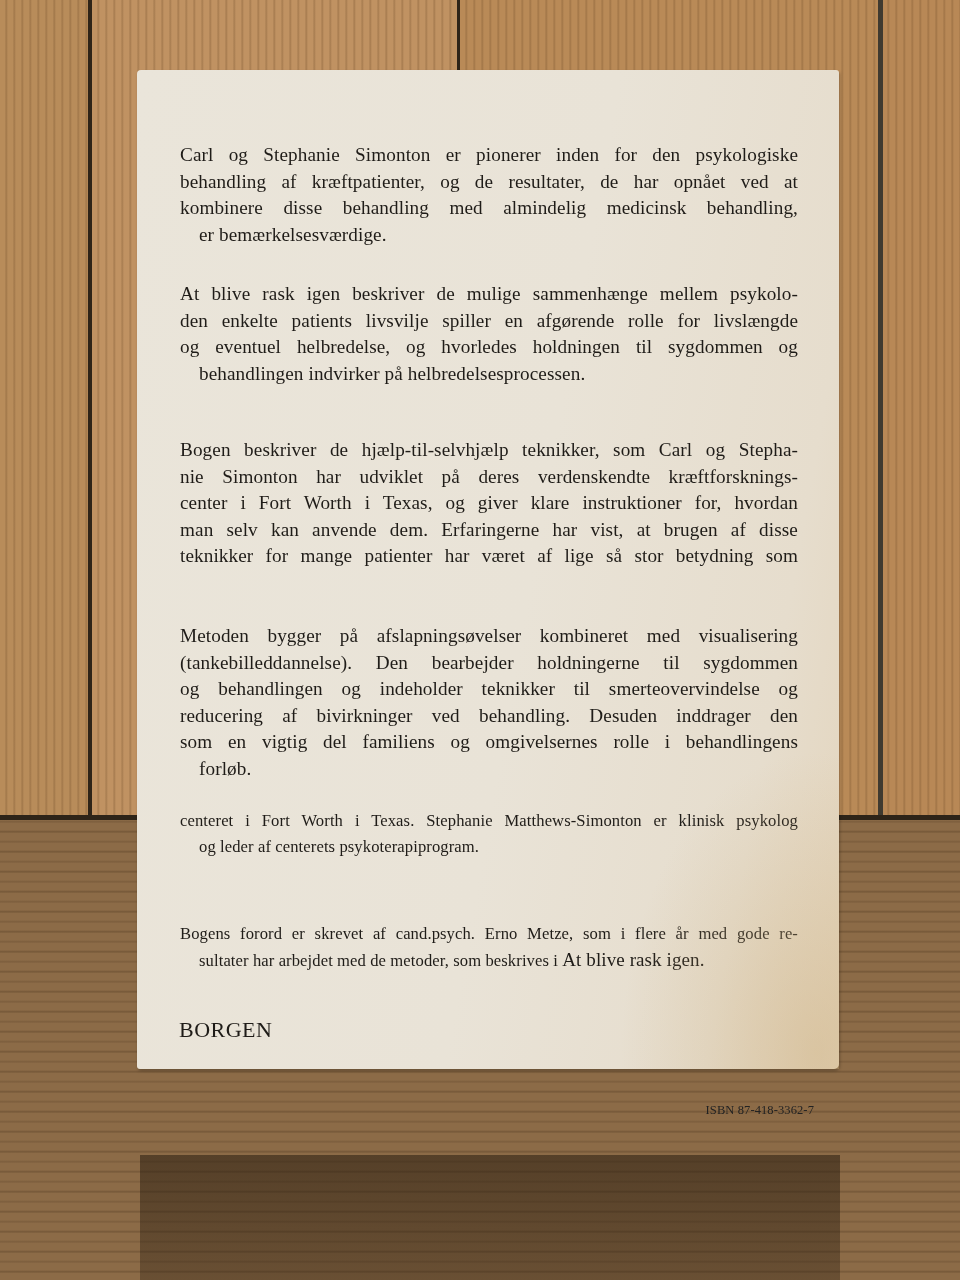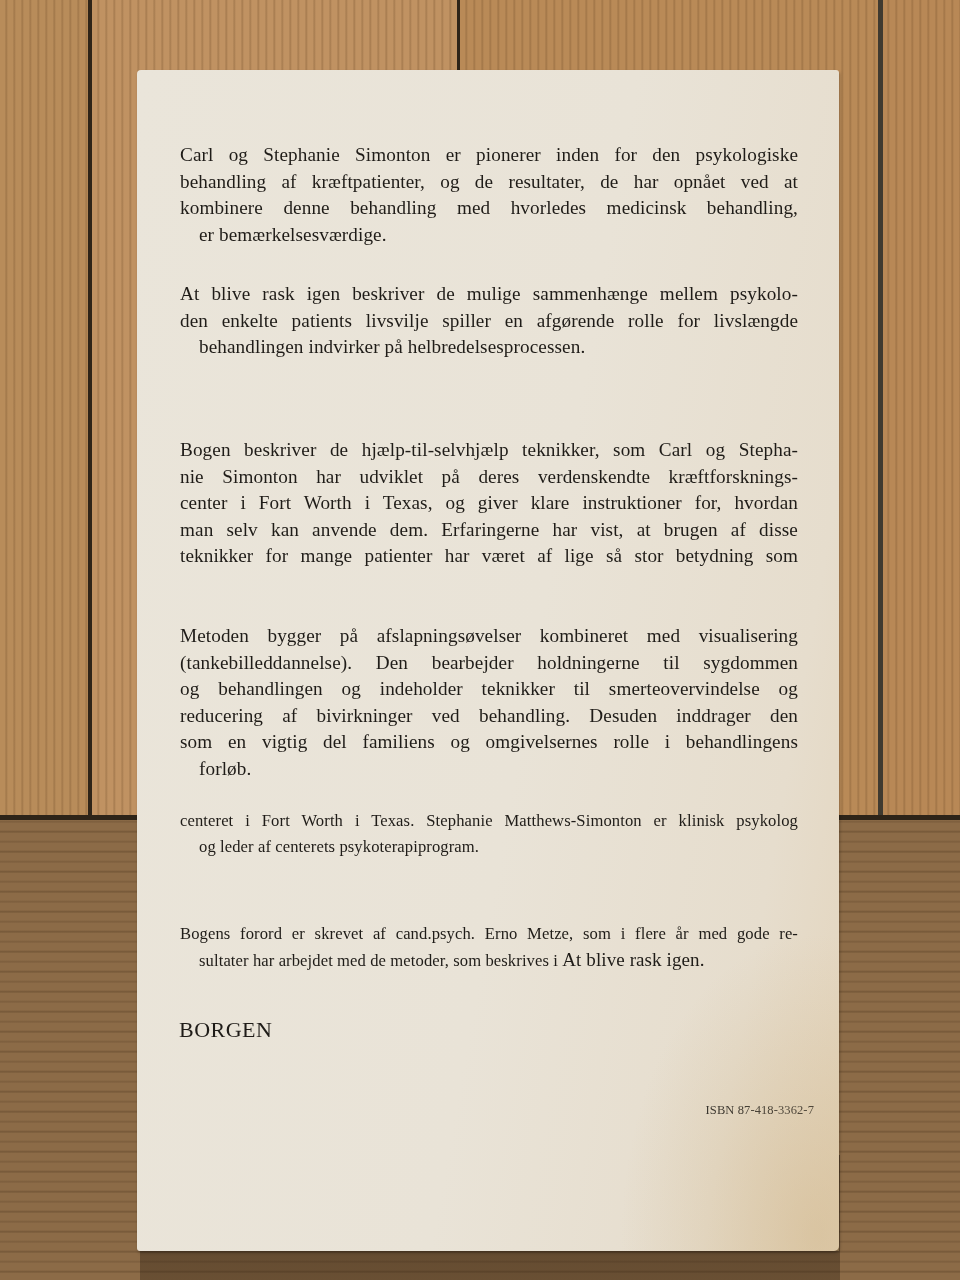--- a/index.html
+++ b/index.html
@@ -60,21 +60,21 @@
       position: absolute;
       left: 140px; top: 1155px; width: 700px; height: 125px;
       background: linear-gradient(180deg, rgba(40,28,15,0.55), rgba(40,28,15,0.35));
     }
     
     .book {
       position: absolute;
       left: 137px;
       top: 70px;
       width: 702px;
-      height: 1181px;
+      height: 999px;
       background: linear-gradient(100deg, #eae5da 0%, #e9e3d7 55%, #e6ddcd 85%, #e3d4bc 100%);
       border-radius: 4px 3px 5px 3px;
       box-shadow: 1px 2px 3px rgba(0,0,0,0.25);
     }
     .book::after {
       content: "";
       position: absolute;
       right: 0; bottom: 0;
       width: 220px; height: 320px;
       background: radial-gradient(ellipse at 90% 95%, rgba(205,175,125,0.45), rgba(205,175,125,0) 70%);
@@ -143,27 +143,28 @@
   <div class="seam s3"></div>
   <div class="seam h"></div>
   <div class="shadow"></div>
 </div>
 
 <div class="book">
 
   <div class="text-block p1">
     <span class="line">Carl og Stephanie Simonton er pionerer inden for den psykologiske</span>
     <span class="line">behandling af kræftpatienter, og de resultater, de har opnået ved at</span>
-    <span class="line">kombinere denne behandling med hvorledes medicinsk behandling,</span>
+    <span class="line">kombinere disse behandling med almindelig medicinsk behandling,</span>
     <span class="line last">er bemærkelsesværdige.</span>
   </div>
 
   <div class="text-block p2">
     <span class="line"><span class="italic">At blive rask igen</span><span> beskriver de mulige sammenhænge mellem psykolo-</span></span>
     <span class="line">den enkelte patients livsvilje spiller en afgørende rolle for livslængde</span>
+    <span class="line">og eventuel helbredelse, og hvorledes holdningen til sygdommen og</span>
     <span class="line last">behandlingen indvirker på helbredelsesprocessen.</span>
   </div>
 
   <div class="text-block p3">
     <span class="line">Bogen beskriver de hjælp-til-selvhjælp teknikker, som Carl og Stepha-</span>
     <span class="line">nie Simonton har udviklet på deres verdenskendte kræftforsknings-</span>
     <span class="line">center i Fort Worth i Texas, og giver klare instruktioner for, hvordan</span>
     <span class="line">man selv kan anvende dem. Erfaringerne har vist, at brugen af disse</span>
     <span class="line">teknikker for mange patienter har været af lige så stor betydning som</span>
   </div>

